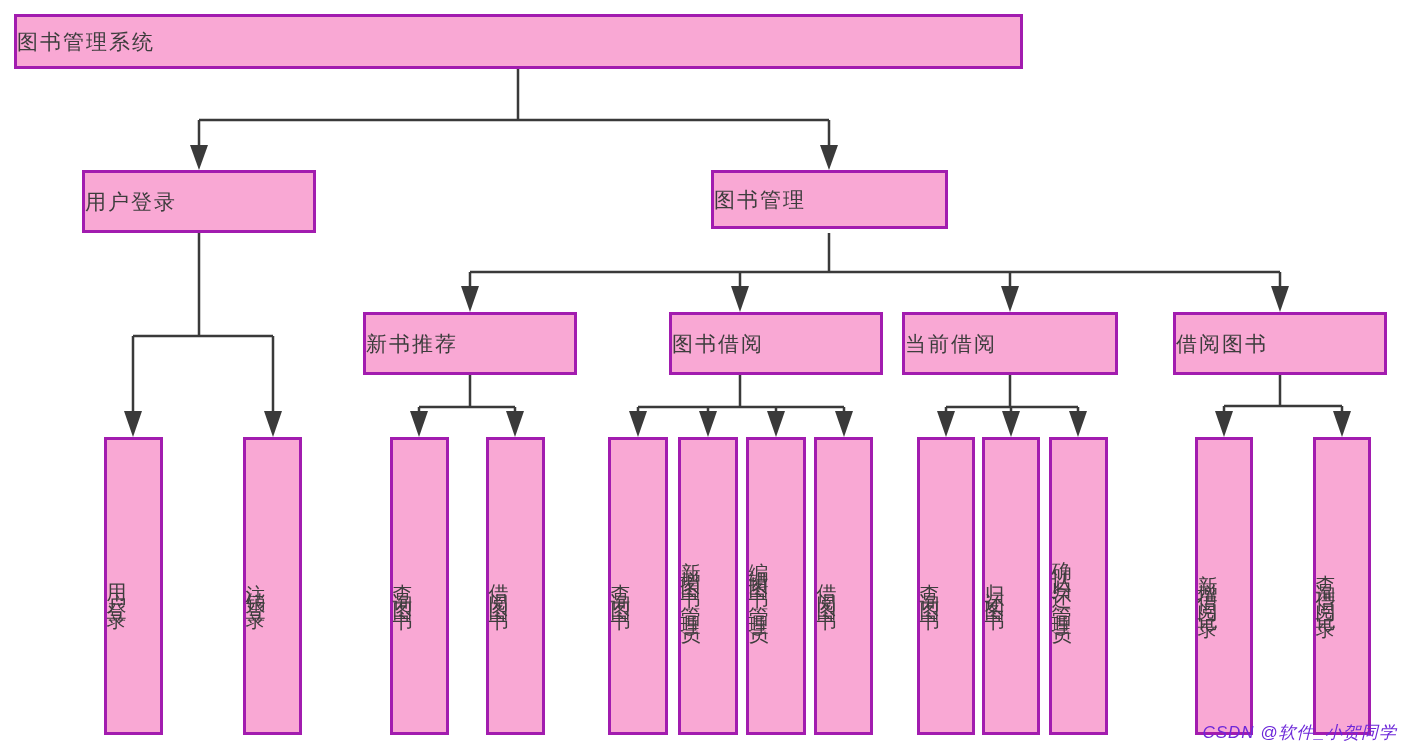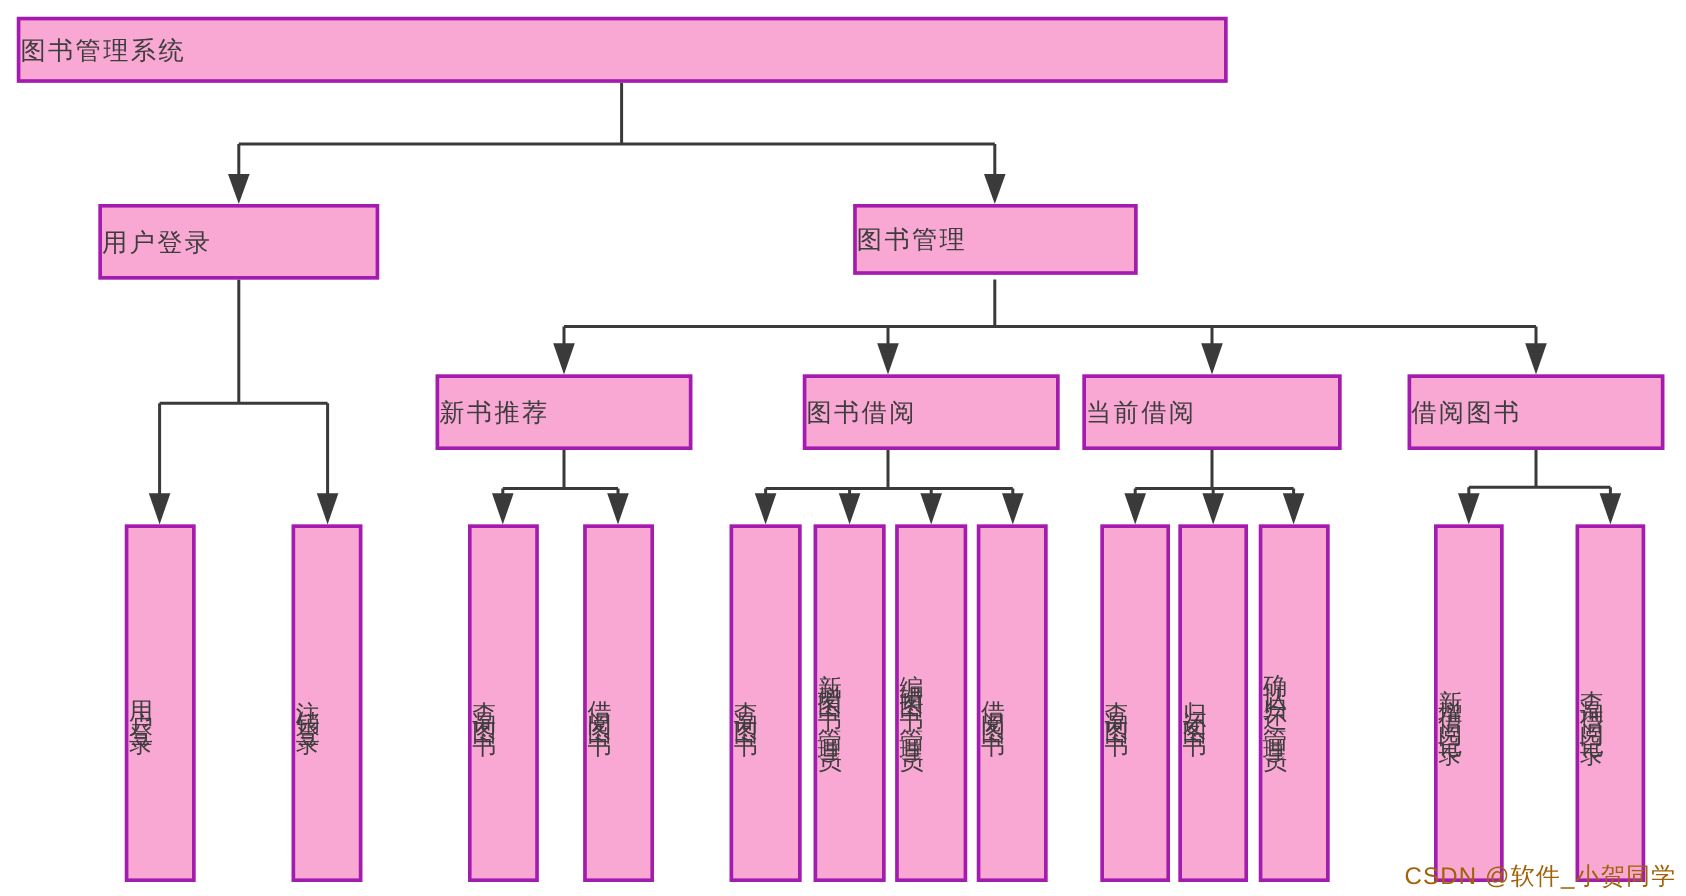--- a/index.html
+++ b/index.html
@@ -40,24 +40,25 @@
     writing-mode: vertical-rl;
     font-size: 20px;
     letter-spacing: 9px;
     line-height: 1;
     white-space: nowrap;
   }
   .watermark {
     position: absolute;
     right: 8px;
     bottom: 3px;
-    font-size: 20px;
-    color: #a16207;
+    font-size: 17px;
+    color: #6d28d9;
     letter-spacing: 1px;
     white-space: nowrap;
+    font-style: italic;
   }
 </style>
 </head>
 <body>
 
 <div class="canvas">
 
   <svg class="connectors" width="1405" height="747" viewBox="0 0 1405 747">
     <g stroke="#3a3a3a" stroke-width="2.5" fill="none">
 

